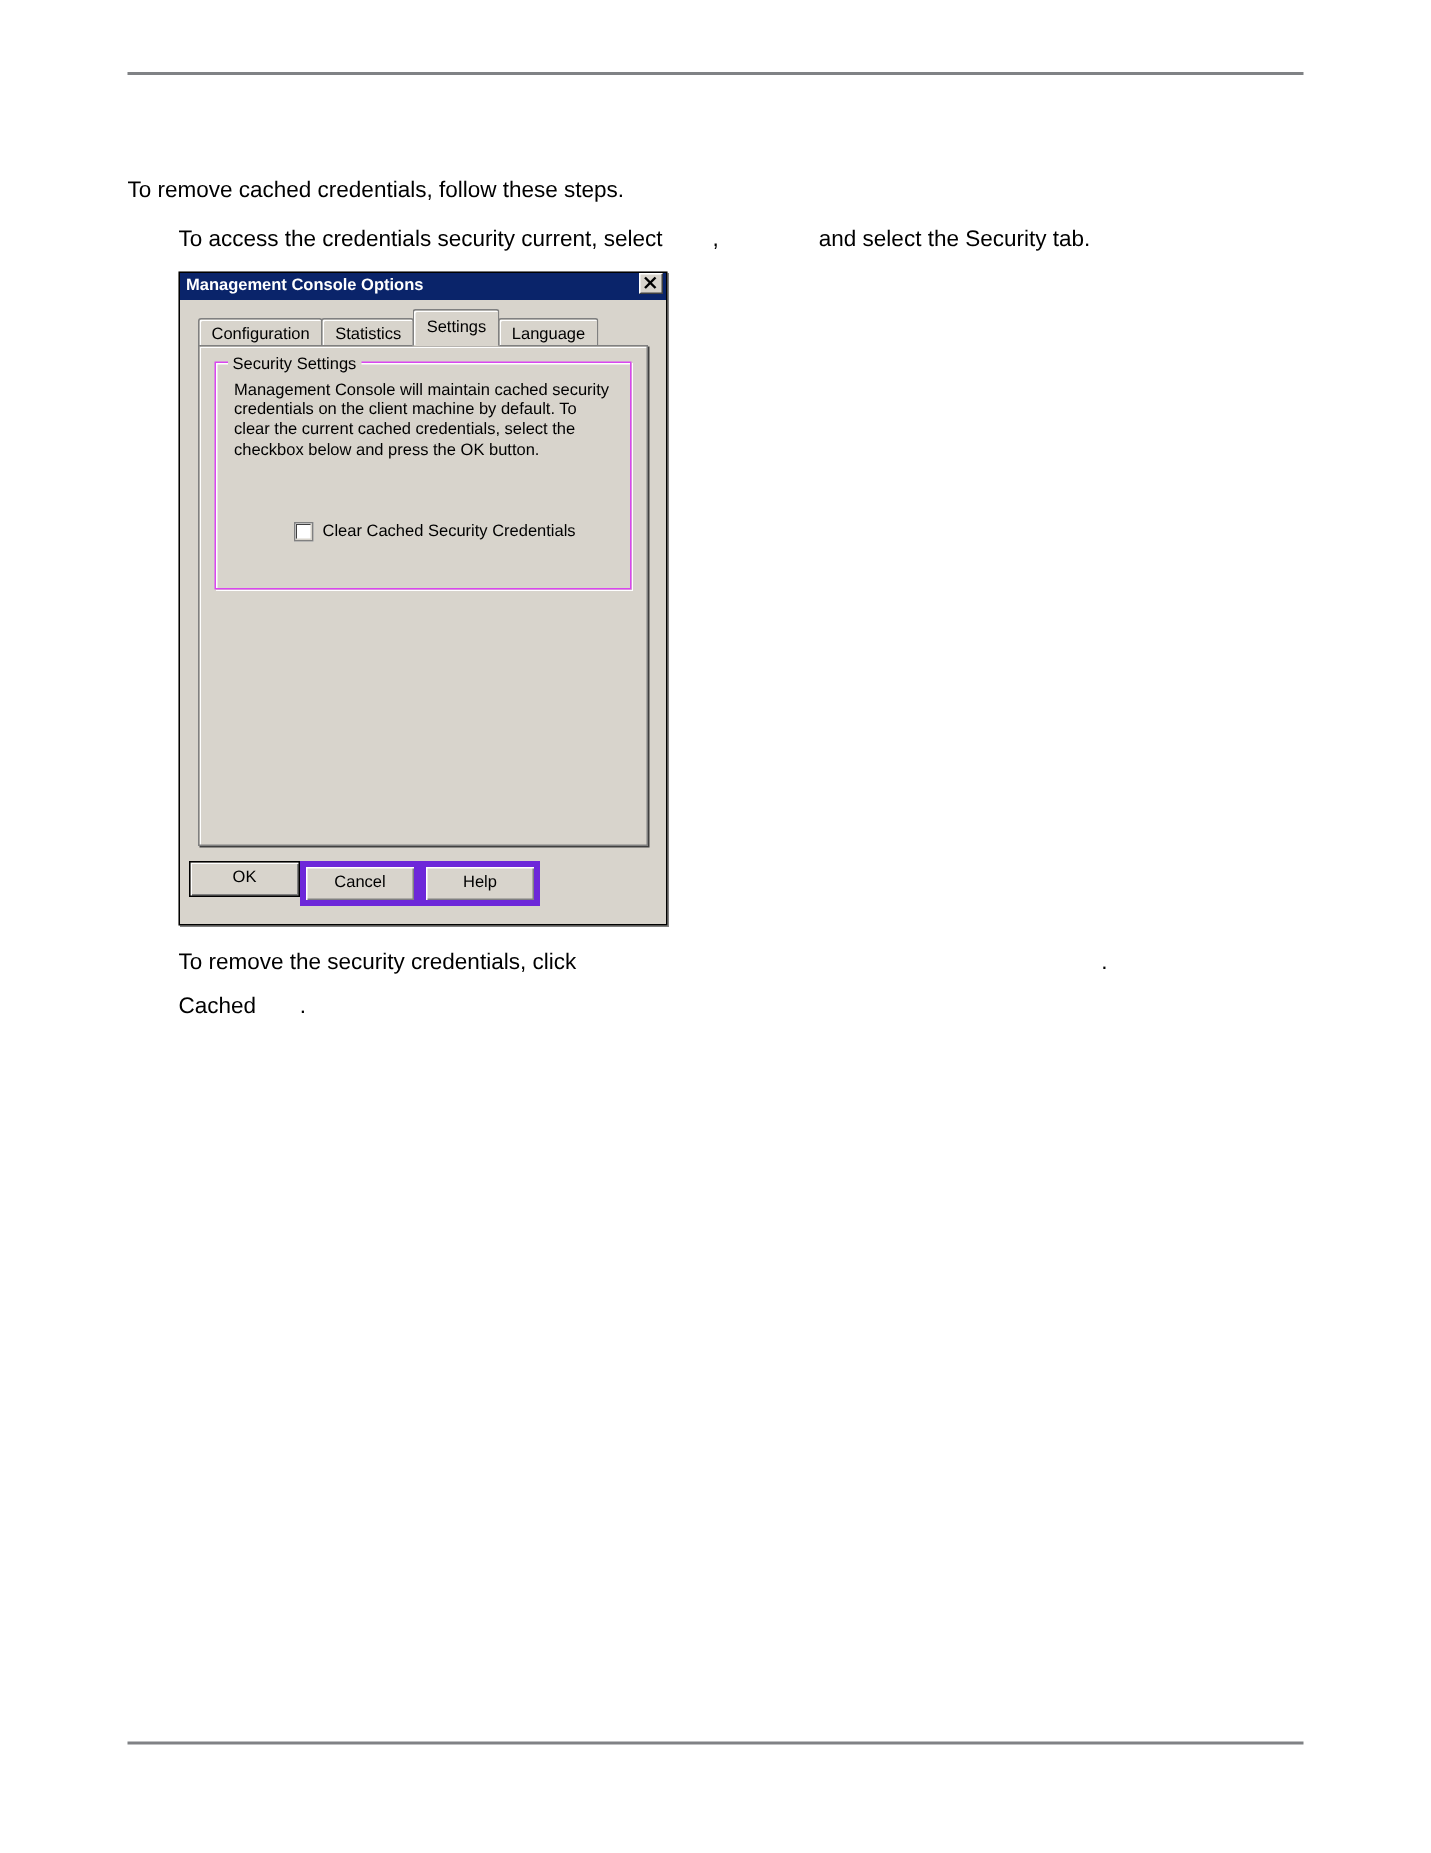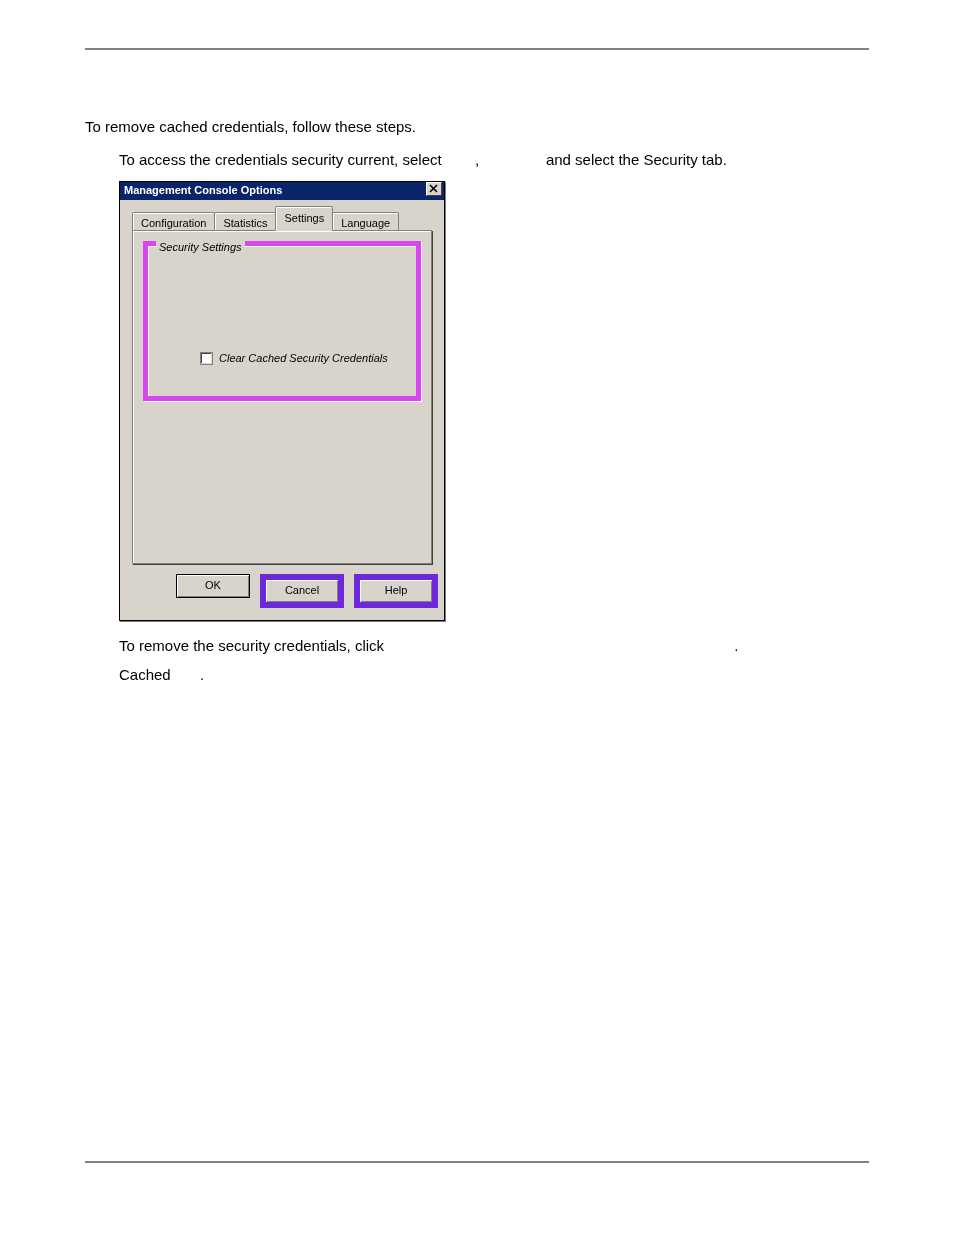--- a/index.html
+++ b/index.html
@@ -136,23 +136,22 @@
     height: 332px;
     position: relative;
     z-index: 1;
   }
   .groupbox {
     position: absolute;
     left: 10px;
     right: 10px;
     top: 10px;
     height: 150px;
-    border: 5px solid #d946ef;
+    border: 1px solid #d946ef;
     box-shadow: inset 1px 1px 0 #fff, 1px 1px 0 #fff;
-    font-style: italic;
   }
   .group-legend {
     position: absolute;
     top: -7px;
     left: 8px;
     background: #d8d4cc;
     padding: 0 3px;
     font-size: 11px;
   }
   .group-text {
@@ -175,29 +174,28 @@
   .chk {
     width: 13px;
     height: 13px;
     background: #fff;
     border: 1px solid #808080;
     box-shadow: inset -1px -1px 0 #d8d4cc, inset 1px 1px 0 #404040;
     box-sizing: border-box;
   }
   .dlg-buttons {
     display: flex;
-    justify-content: flex-end;
-    gap: 10px;
+    justify-content: flex-start;
     margin: 10px 0 4px 0;
   }
   .wbtn {
     width: 72px;
     height: 22px;
     background: #d8d4cc;
-    border: 6px solid #6d28d9;
+    border: 4px solid #6d28d9;
     box-shadow: inset 1px 1px 0 #fff, inset -1px -1px 0 #808080;
     font-family: Tahoma, sans-serif;
     font-size: 11px;
     padding: 0;
     text-align: center;
     line-height: 20px;
   }
   .wbtn.default {
     border: 1px solid #000;
     box-shadow: inset 1px 1px 0 #fff, inset -1px -1px 0 #808080, inset 0 0 0 1px #404040;
@@ -234,20 +232,21 @@
         <div class="dlg-body">
           <div class="tabstrip">
             <div class="tab">Configuration</div>
             <div class="tab">Statistics</div>
             <div class="tab active">Settings</div>
             <div class="tab">Language</div>
           </div>
           <div class="tabpanel">
             <div class="groupbox">
               <span class="group-legend">Security Settings</span>
+              <div class="group-text">Management Console will maintain cached security credentials on the client machine by default.  To clear the current cached credentials, select the checkbox below and press the OK button.</div>
               <div class="chk-row">
                 <span class="chk"></span>
                 <span>Clear Cached Security Credentials</span>
               </div>
             </div>
           </div>
           <div class="dlg-buttons">
             <div class="wbtn default">OK</div>
             <div class="wbtn">Cancel</div>
             <div class="wbtn">Help</div>

